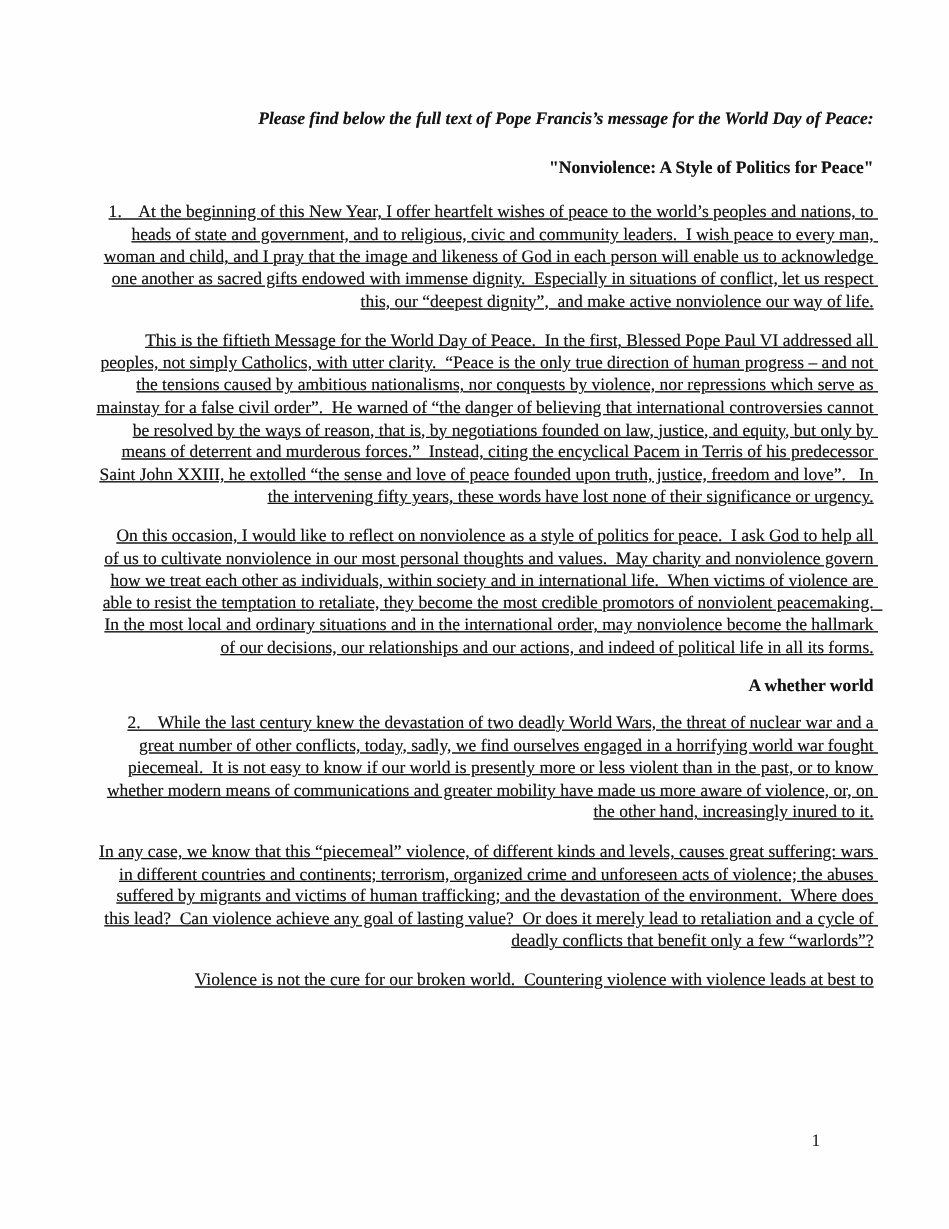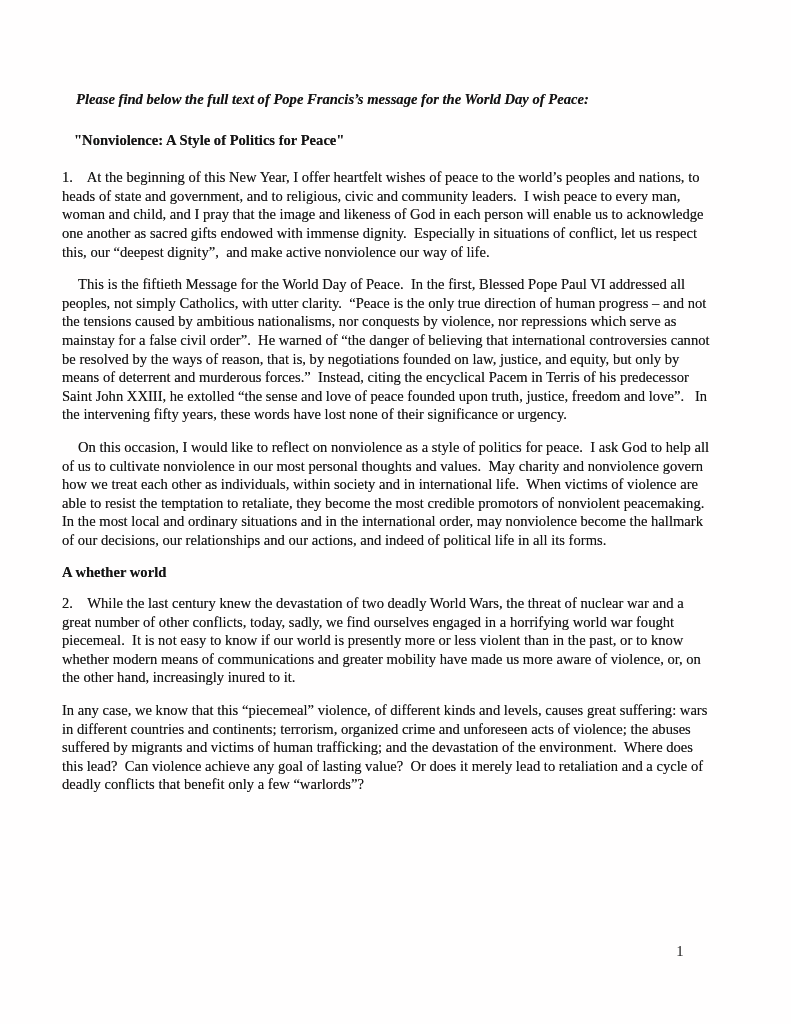--- a/index.html
+++ b/index.html
@@ -15,26 +15,26 @@
     font-family: "Liberation Serif", "DejaVu Serif", serif;
     color: #141414;
   }
   .page {
     position: absolute;
     inset: 0;
     background: #fffefe;
   }
   .page-content {
     position: absolute;
-    left: 62px;
+    left: 78px;
     top: 90px;
     width: 650px;
     font-size: 14.6px;
     line-height: 18.6px;
-    text-align: left;
+    text-align: right;
     
     text-shadow: 0 0 0.3px rgba(20,20,20,0.55);
   }
   .page-content p {
     margin: 0;
     white-space: pre-wrap;
   }
   .intro-line {
     font-style: italic;
     font-weight: bold;
@@ -45,20 +45,21 @@
     font-weight: bold;
     text-indent: 12px;
     margin-bottom: 19px !important;
   }
   .section-heading {
     font-weight: bold;
     margin-bottom: 12px !important;
   }
   .body-para {
     margin-bottom: 14px !important;
+    text-decoration: underline;
   }
   .body-para.first-line-indent {
     text-indent: 16px;
   }
   .page-number {
     position: absolute;
     left: 660px;
     top: 942px;
     width: 40px;
     text-align: center;
@@ -81,17 +82,18 @@
     <p class="body-para first-line-indent">This is the fiftieth Message for the World Day of Peace.  In the first, Blessed Pope Paul VI addressed all peoples, not simply Catholics, with utter clarity.  “Peace is the only true direction of human progress – and not the tensions caused by ambitious nationalisms, nor conquests by violence, nor repressions which serve as mainstay for a false civil order”.  He warned of “the danger of believing that international controversies cannot be resolved by the ways of reason, that is, by negotiations founded on law, justice, and equity, but only by means of deterrent and murderous forces.”  Instead, citing the encyclical Pacem in Terris of his predecessor Saint John XXIII, he extolled “the sense and love of peace founded upon truth, justice, freedom and love”.   In the intervening fifty years, these words have lost none of their significance or urgency.</p>
 
     <p class="body-para first-line-indent">On this occasion, I would like to reflect on nonviolence as a style of politics for peace.  I ask God to help all of us to cultivate nonviolence in our most personal thoughts and values.  May charity and nonviolence govern how we treat each other as individuals, within society and in international life.  When victims of violence are able to resist the temptation to retaliate, they become the most credible promotors of nonviolent peacemaking.  In the most local and ordinary situations and in the international order, may nonviolence become the hallmark of our decisions, our relationships and our actions, and indeed of political life in all its forms.</p>
 
     <p class="section-heading">A whether world</p>
 
     <p class="body-para">2.    While the last century knew the devastation of two deadly World Wars, the threat of nuclear war and a great number of other conflicts, today, sadly, we find ourselves engaged in a horrifying world war fought piecemeal.  It is not easy to know if our world is presently more or less violent than in the past, or to know whether modern means of communications and greater mobility have made us more aware of violence, or, on the other hand, increasingly inured to it.</p>
 
     <p class="body-para">In any case, we know that this “piecemeal” violence, of different kinds and levels, causes great suffering: wars in different countries and continents; terrorism, organized crime and unforeseen acts of violence; the abuses suffered by migrants and victims of human trafficking; and the devastation of the environment.  Where does this lead?  Can violence achieve any goal of lasting value?  Or does it merely lead to retaliation and a cycle of deadly conflicts that benefit only a few “warlords”?</p>
 
+    <p class="body-para">Violence is not the cure for our broken world.  Countering violence with violence leads at best to</p>
 
   </div>
 
   <div class="page-number">1</div>
 </div>
 
 </body></html>

